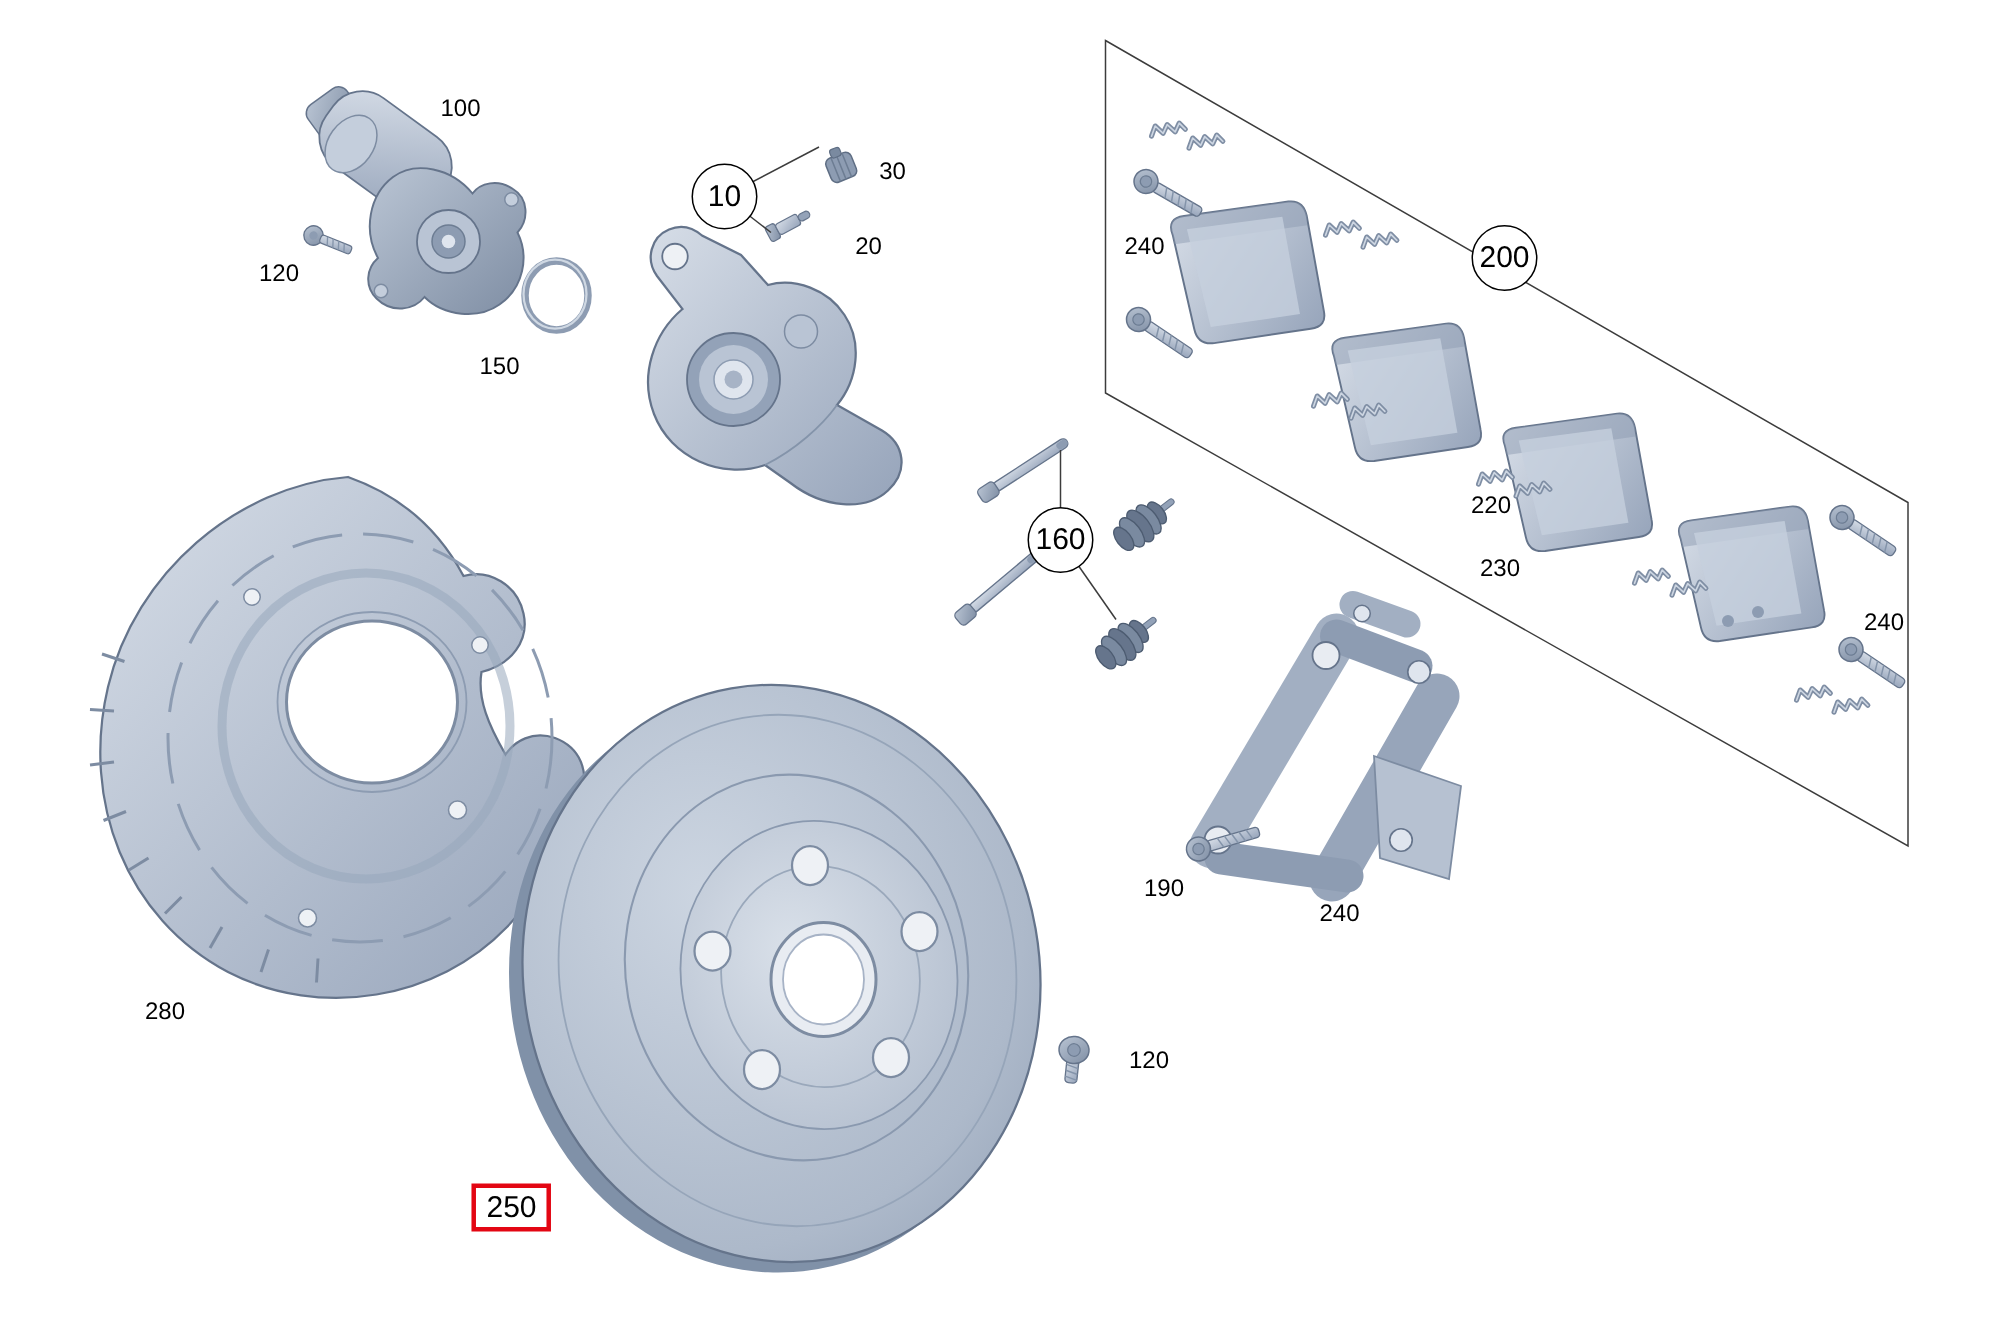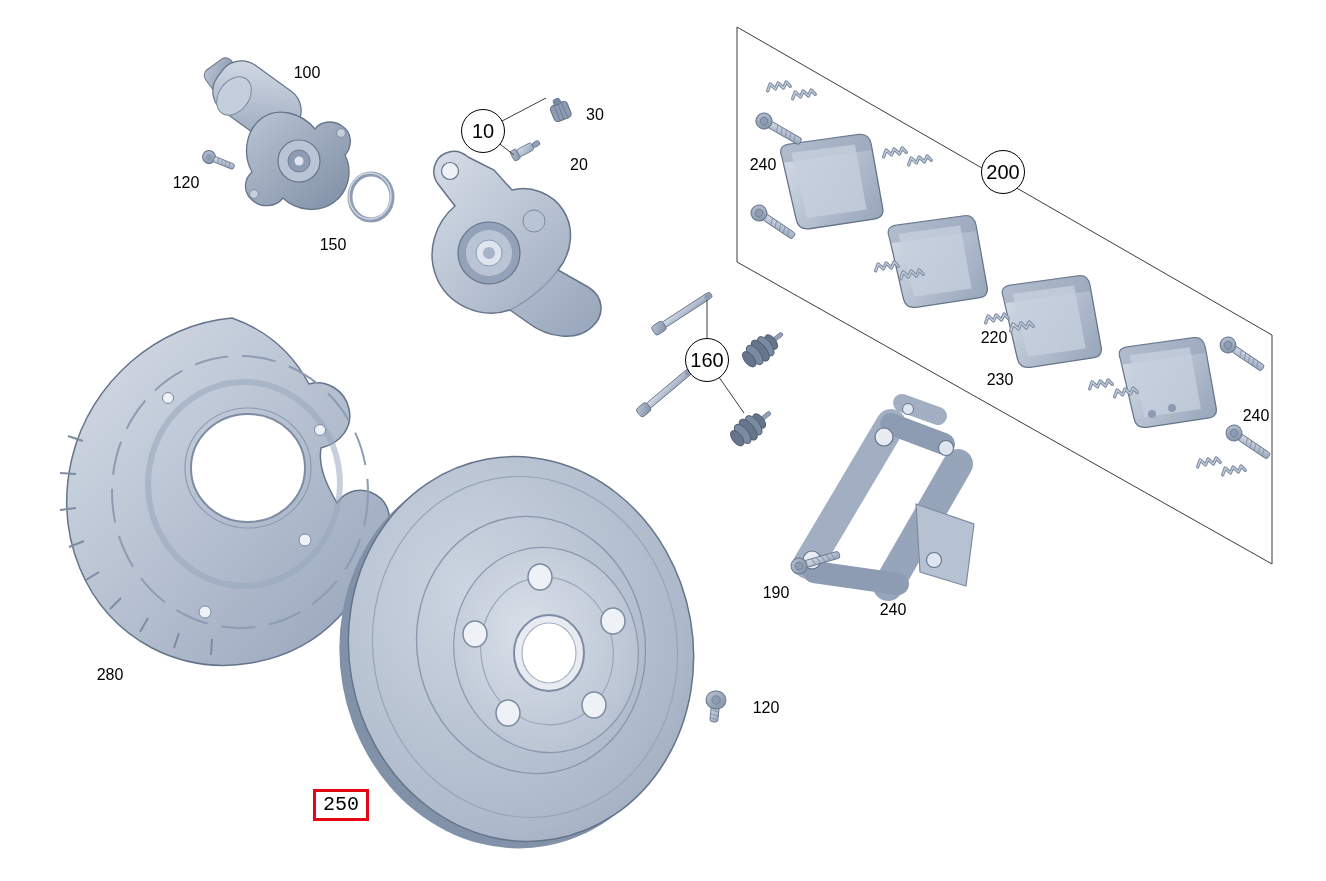--- a/index.html
+++ b/index.html
@@ -18,21 +18,20 @@
     position:absolute; transform:translate(-50%,-50%);
     width:44px; height:44px; border:1.5px solid #000; border-radius:50%;
     background:#fff; display:flex; align-items:center; justify-content:center;
     font-size:20px; color:#000; cursor:pointer;text-align:center;
   }
   .highlight-label {
     position:absolute; transform:translate(-50%,-50%);
     border:3px solid #e30613; background:#fff;
     padding:1px 7px; font-size:20px; color:#000; line-height:1.2;
     cursor:pointer;
-    font-family:Liberation Mono, monospace;
   }
 </style>
 </head>
 <body>
 
 <div class="stage">
 
 <svg width="1326" height="881" viewBox="0 0 1326 881">
   <defs>
     <linearGradient id="gA" x1="0" y1="0" x2="1" y2="1">

